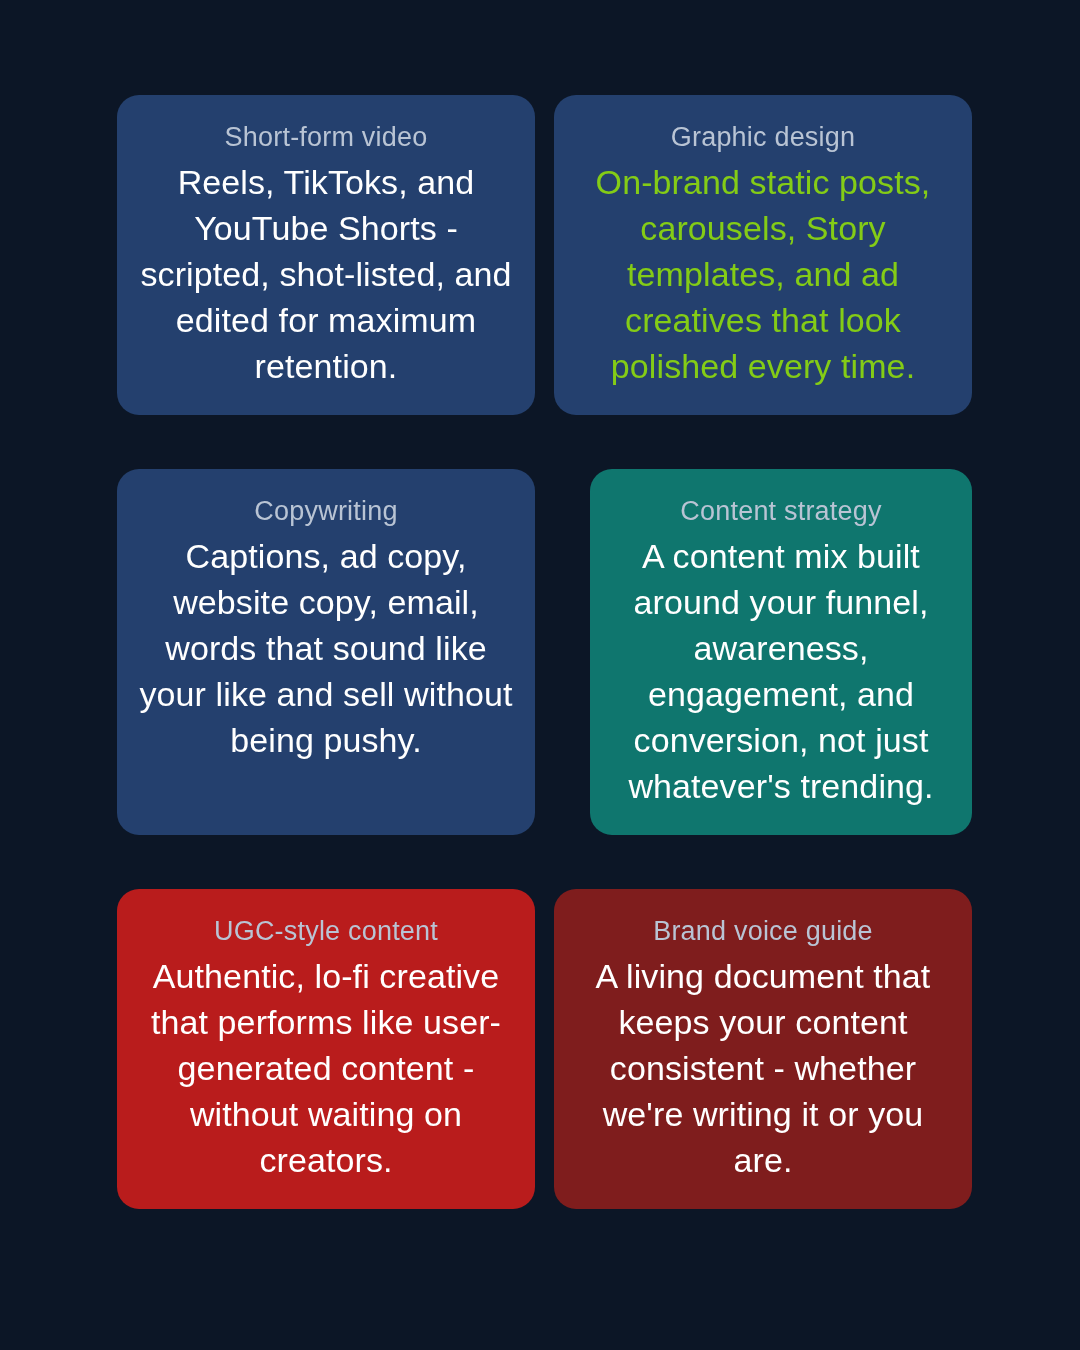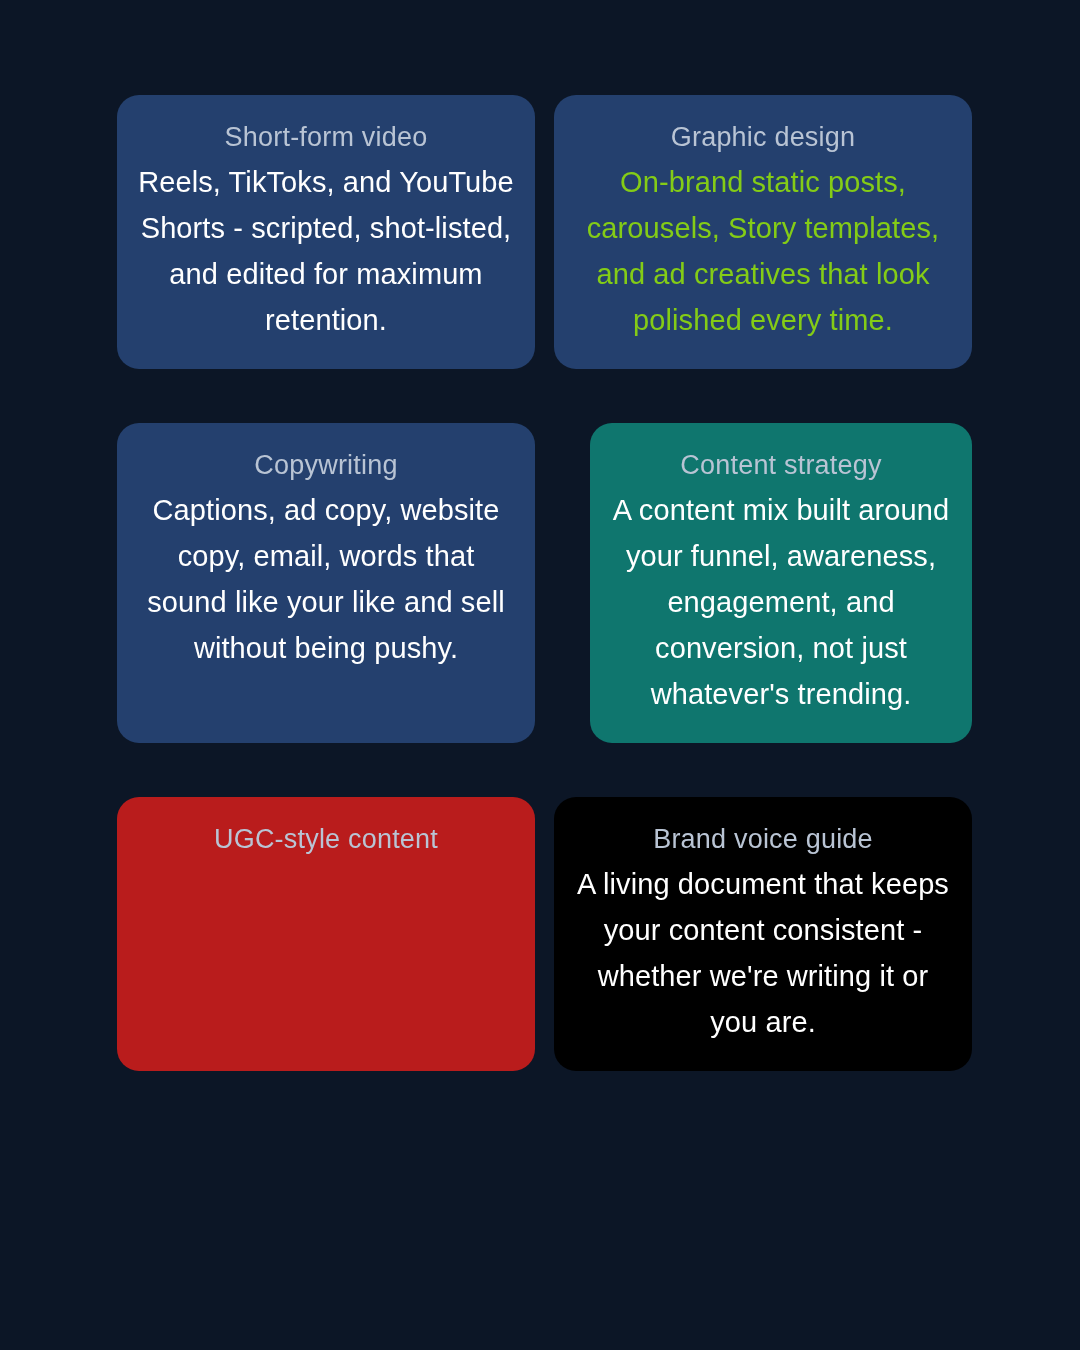--- a/index.html
+++ b/index.html
@@ -39,21 +39,21 @@
   }
   .card-title {
     font-size: 27px;
     line-height: 40px;
     color: #b9c4d4;
     font-weight: 400;
     margin: 0 0 2px 0;
     letter-spacing: 0.2px;
   }
   .card-body {
-    font-size: 29px;
+    font-size: 34px;
     line-height: 46px;
     color: #ffffff;
     font-weight: 400;
     margin: 0;
     letter-spacing: 0.1px;
   }
   .r1c1 { }
 </style>
 </head>
 <body style="background: rgb(12, 22, 38);">
@@ -76,21 +76,22 @@
       <div class="card-body" style="color: rgb(255, 255, 255);">Captions, ad copy, website copy, email, words that sound like your like and sell without being pushy.</div>
     </div>
 
     <div class="card row2" style="background: #0f766e; margin-left: 36px;">
       <div class="card-title" style="color: rgb(185, 196, 212);">Content strategy</div>
       <div class="card-body" style="color: rgb(255, 255, 255);">A content mix built around your funnel, awareness, engagement, and conversion, not just whatever's trending.</div>
     </div>
 
     <div class="card row3" style="background: #b91c1c;">
       <div class="card-title" style="color: rgb(185, 196, 212);">UGC-style content</div>
+      <div class="card-body" style="color: rgb(255, 255, 255);">Authentic, lo-fi creative that performs like user-generated content - without waiting on creators.</div>
     </div>
 
-    <div class="card row3" style="background: #000000;">
+    <div class="card row3" style="background: #7f1d1d;">
       <div class="card-title" style="color: rgb(185, 196, 212);">Brand voice guide</div>
       <div class="card-body" style="color: rgb(255, 255, 255);">A living document that keeps your content consistent - whether we're writing it or you are.</div>
     </div>
 
   </div>
 </div>
 
 </body></html>

